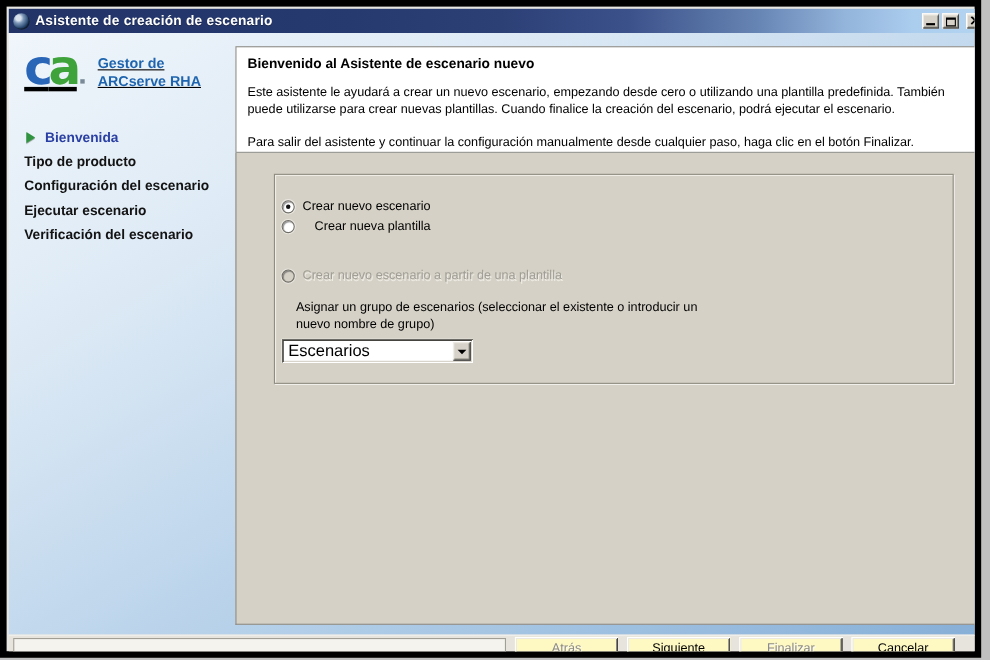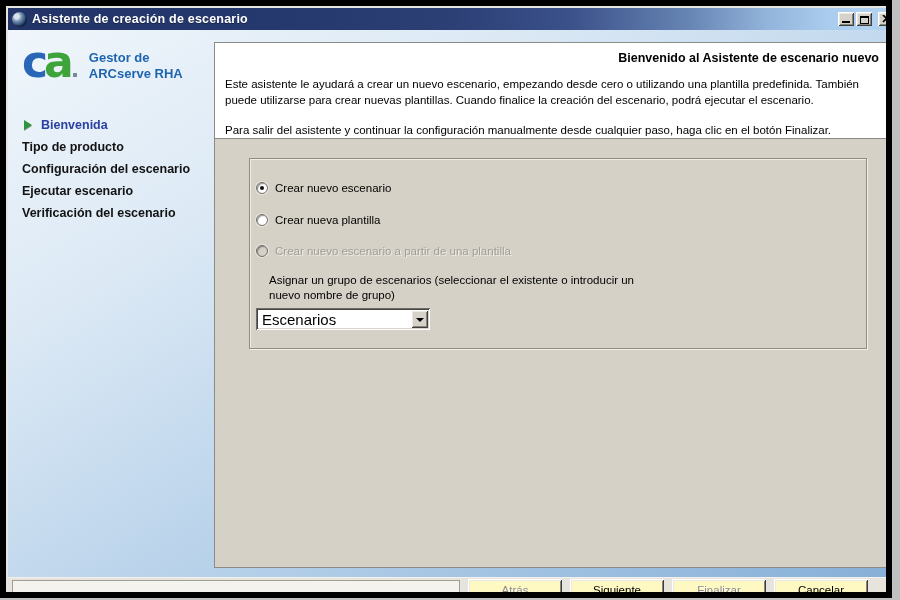--- a/index.html
+++ b/index.html
@@ -28,39 +28,39 @@
   .glyph-min { width:8px; height:2px; background:#000; margin-bottom:3px; }
   .glyph-max { width:9px; height:8px; border:1px solid #000; border-top-width:2px; margin-bottom:2px; }
   .glyph-x { align-self:center; margin-bottom:0; }
 
   
   .bodyarea { position:absolute; left:2px; top:24px; width:894px; height:547px;
     background:linear-gradient(to bottom right,#f0f6fb 0%,#dce9f5 28%,#b5d0e9 62%,#86afd7 100%); }
 
   
   .sidebar { position:absolute; left:0; top:0; width:206px; height:100%; }
-  .logo-row { position:absolute; left:14px; top:12px; display:flex; align-items:flex-start; }
+  .logo-row { position:absolute; left:14px; top:12px; display:flex; align-items:flex-start;text-decoration:underline; }
   .ca-mark { font-weight:bold; font-size:44px; line-height:40px; letter-spacing:-4px;
     font-family:"DejaVu Sans", sans-serif; }
   .ca-c { color:#2a66b8; } .ca-a { color:#3fa33c; }
   .ca-dot { display:inline-block; width:4px; height:4px; background:#7a8a99; margin-left:3px; }
   .logo-text { margin:8px 0 0 12px; color:#1e64ae; font-weight:bold; font-size:13px; line-height:16px; }
 
   .steps { position:absolute; left:0; top:84px; width:205px; }
   .step { height:22px; display:flex; align-items:center; padding-left:14px;
     font-size:12.5px; font-weight:bold; color:#131313; white-space:nowrap; }
   .step.active { color:#2a3fa4; padding-left:16px; }
   .step-arrow { width:0; height:0; border-left:8px solid #2f9440; border-top:5px solid transparent;
     border-bottom:5px solid transparent; margin-right:9px;
     filter:drop-shadow(0 1px 0 rgba(20,60,20,.45)); }
 
   
   .panel-white { position:absolute; left:206px; top:12px; width:676px; height:97px;
     background:#fff; border:1px solid #8b8b88; padding:7px 10px 0 10px; }
-  .panel-heading { text-align:right; font-size:12.5px; font-weight:bold; color:#000; margin-top:1px; }
+  .panel-heading { text-align:left; font-size:12.5px; font-weight:bold; color:#000; margin-top:1px; }
   .panel-p { font-size:11.5px; color:#000; line-height:16px; margin-top:11px; }
   .panel-p.hint { margin-top:14px; }
 
   .panel-tan { position:absolute; left:206px; top:109px; width:676px; height:429px;
     background:#d5d1c6; border:1px solid #8b8b88; border-top:none; }
 
   .groupbox { position:absolute; left:34px; top:19px; width:618px; height:191px;
     border:1px solid #8f8c82; background:#d5d1c6;
     box-shadow:1px 1px 0 #f2f0ea, inset 1px 1px 0 #efede6; }
   .opt-row { position:absolute; left:6px; display:flex; align-items:center; height:14px; }
@@ -170,21 +170,21 @@
     <div class="panel-tan">
       <div class="groupbox">
 
         <div class="opt-row" style="top:22px;">
           <span class="radio">
               <span class="dot"></span>
             </span>
           <span class="opt-label">Crear nuevo escenario</span>
         </div>
 
-        <div class="opt-row" style="top:54px;">
+        <div class="opt-row" style="top:40px;gap:11px;">
           <span class="radio"></span>
           <span class="opt-label">Crear nueva plantilla</span>
         </div>
 
         <div class="opt-row disabled" style="top:85px;">
           <span class="radio disabled"></span>
           <span class="opt-label">Crear nuevo escenario a partir de una plantilla</span>
         </div>
 
         <div class="group-label">Asignar un grupo de escenarios (seleccionar el existente o introducir un nuevo nombre de grupo)</div>

